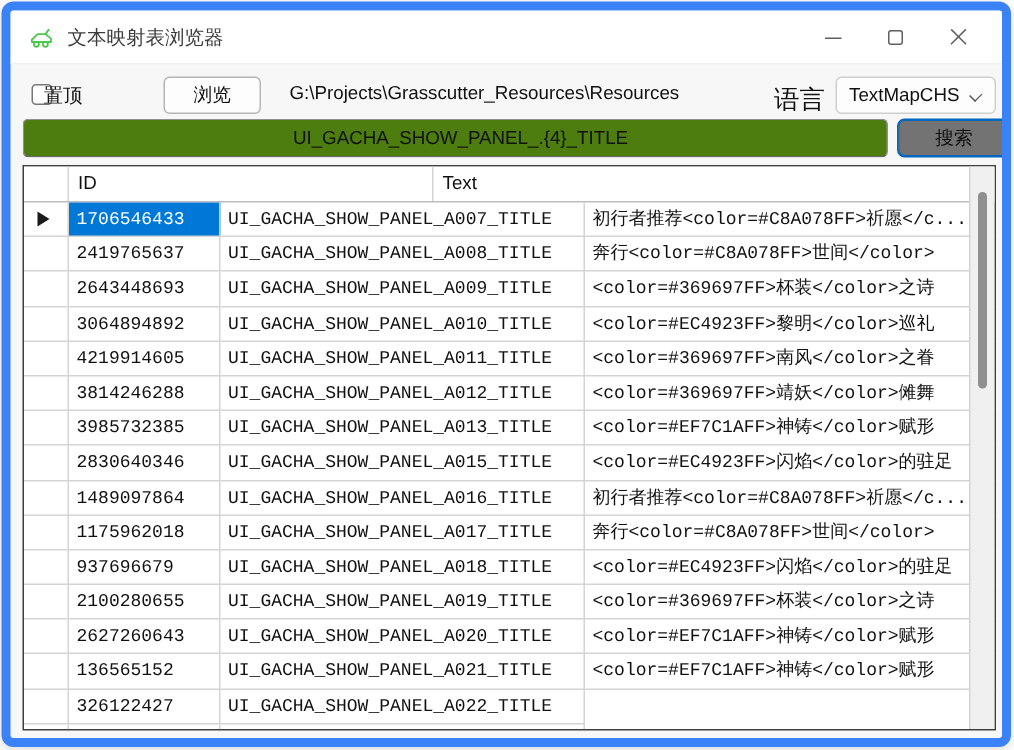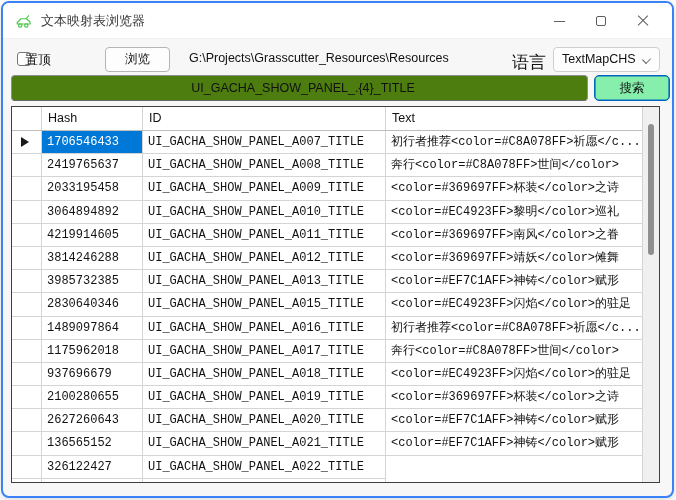--- a/index.html
+++ b/index.html
@@ -1,19 +1,19 @@
 <!DOCTYPE html>
 <html><head>
 <meta charset="utf-8">
 <style>
   * { margin:0; padding:0; box-sizing:border-box; }
   html,body { width:676px; height:500px; background:#ffffff; font-family:"Liberation Sans","DejaVu Sans",sans-serif; }
   .window {
     position:absolute; left:1px; top:1px; width:673px; height:497px;
-    background:#f7f7f7; border:2px solid #3b82f6; border-radius:8px;
+    background:#f7f7f7; border:6px solid #3b82f6; border-radius:8px;
     box-shadow:0 2px 8px rgba(0,0,0,.15); overflow:hidden;
   }
   
   .titlebar { position:absolute; left:0; top:0; right:0; height:36px; background:#ffffff; border-bottom:1px solid #f0f0f0; }
   .app-icon { position:absolute; left:12px; top:9px; width:18px; height:18px; }
   .title-text { position:absolute; left:38px; top:0; line-height:36px; font-size:13px; color:#3c3c3c; }
   .winbtns { position:absolute; right:8px; top:0; height:36px; display:flex; }
   .winbtn { width:42px; height:36px; display:flex; align-items:center; justify-content:center; }
   .glyph-min { width:11px; height:1px; background:#5f5f5f; }
   .glyph-max { width:10px; height:10px; border:1px solid #5f5f5f; border-radius:2px; }
@@ -24,21 +24,21 @@
   
   .checkbox { position:absolute; left:14px; top:49px; width:14px; height:14px; background:#fff; border:1px solid #767676; border-radius:3px; }
   .pin-label { position:absolute; left:22px; top:48px; font-size:13px; color:#111; }
   .browse-btn { position:absolute; left:102px; top:44px; width:65px; height:25px; background:#fdfdfd; border:1px solid #b5b5b5; border-radius:4px; font-size:12.5px; color:#111; text-align:center; line-height:23px; }
   .path-text { position:absolute; left:186px; top:48px; font-size:12.5px; color:#111; }
   .lang-label { position:absolute; left:509px; top:48px; font-size:17px; color:#111; }
   .combo { position:absolute; left:550px; top:44px; width:107px; height:25px; background:#fdfdfd; border:1px solid #cfcfcf; border-radius:4px; font-size:12.5px; color:#111; line-height:23px; padding-left:8px; }
   .combo .chev { position:absolute; right:9px; top:8px; width:7px; height:7px; border-left:1.3px solid #5c5c5c; border-bottom:1.3px solid #5c5c5c; transform:rotate(-45deg) scale(1,.8); }
   
   .search-input { position:absolute; left:8px; top:72px; width:577px; height:26px; background:#4d7c0f; border:1px solid #8f8f8f; border-bottom-color:#6a6a6a; border-radius:4px; font-size:12.5px; color:#111; padding-left:7px; font-family:"Liberation Sans","DejaVu Sans",sans-serif; outline:none;text-align:center; }
-  .search-btn { position:absolute; left:591px; top:72px; width:76px; height:26px; background:#86efac; border:1px solid #0067c0; box-shadow:inset 0 0 0 .6px #0067c0; border-radius:5px; font-size:12.5px; color:#111; text-align:center; line-height:24px; }
+  .search-btn { position:absolute; left:591px; top:72px; width:76px; height:26px; background:#737373; border:1px solid #0067c0; box-shadow:inset 0 0 0 .6px #0067c0; border-radius:5px; font-size:12.5px; color:#111; text-align:center; line-height:24px; }
   
   .grid { position:absolute; left:8px; top:103px; width:649px; height:377px; background:#fff; border:1px solid #3f3f3f; overflow:hidden; }
   .ghead { display:flex; height:24px; border-bottom:1px solid #bdbdbd; background:#fff; }
   .ghead .hc { font-size:12.5px; color:#111; line-height:23px; padding-left:6px; border-right:1px solid #d4d4d4; }
   .trow { display:flex; height:23.2px;font-family:Liberation Mono, monospace; }
   .c { border-right:1px solid #d4d4d4; border-bottom:1px solid #d4d4d4; font-size:12px; color:#111; line-height:22px; white-space:nowrap; overflow:hidden; }
   .col-rh { width:30px; flex:none; }
   .col-hash { width:101px; flex:none; padding-left:5px; }
   .col-id { width:243px; flex:none; padding-left:5px; }
   .col-text { flex:1 1 auto; padding-left:5px; border-right:none; }
@@ -83,40 +83,39 @@
     <span>TextMapCHS</span>
     <span class="chev"></span>
   </div>
 
   <input class="search-input" type="text" value="UI_GACHA_SHOW_PANEL_.{4}_TITLE" style="">
   <div class="search-btn">搜索</div>
 
   <div class="grid">
     <div class="ghead">
       <div class="hc col-rh"></div>
-      <div class="hc col-hash">Hash</div>
       <div class="hc col-id">ID</div>
       <div class="hc col-text">Text</div>
     </div>
     <div>
         <div class="trow">
           <div class="c col-rh"><span class="arrow"></span></div>
           <div class="c col-hash hash-sel">1706546433</div>
           <div class="c col-id">UI_GACHA_SHOW_PANEL_A007_TITLE</div>
           <div class="c col-text">初行者推荐&lt;color=#C8A078FF&gt;祈愿&lt;/c...</div>
         </div>
         <div class="trow">
           <div class="c col-rh"></div>
           <div class="c col-hash">2419765637</div>
           <div class="c col-id">UI_GACHA_SHOW_PANEL_A008_TITLE</div>
           <div class="c col-text">奔行&lt;color=#C8A078FF&gt;世间&lt;/color&gt;</div>
         </div>
         <div class="trow">
           <div class="c col-rh"></div>
-          <div class="c col-hash">2033195458</div>
+          <div class="c col-hash">2643448693</div>
           <div class="c col-id">UI_GACHA_SHOW_PANEL_A009_TITLE</div>
           <div class="c col-text">&lt;color=#369697FF&gt;杯装&lt;/color&gt;之诗</div>
         </div>
         <div class="trow">
           <div class="c col-rh"></div>
           <div class="c col-hash">3064894892</div>
           <div class="c col-id">UI_GACHA_SHOW_PANEL_A010_TITLE</div>
           <div class="c col-text">&lt;color=#EC4923FF&gt;黎明&lt;/color&gt;巡礼</div>
         </div>
         <div class="trow">

